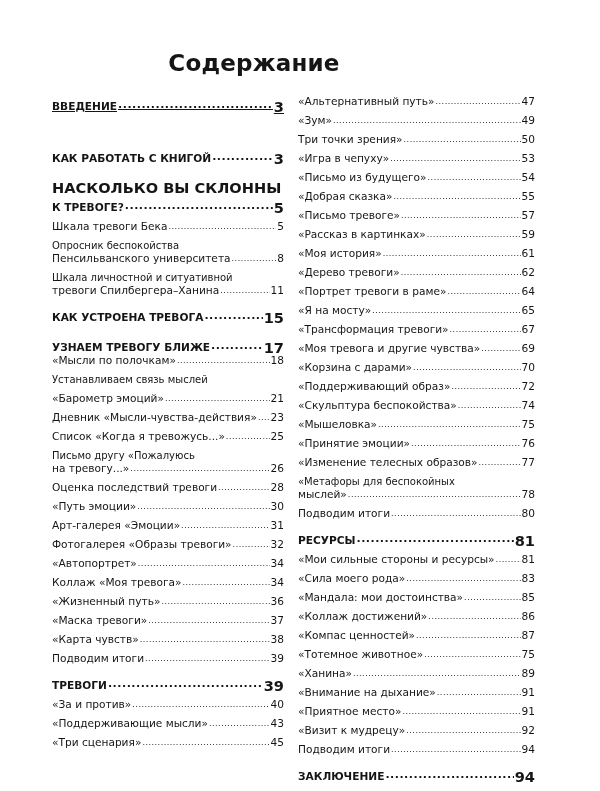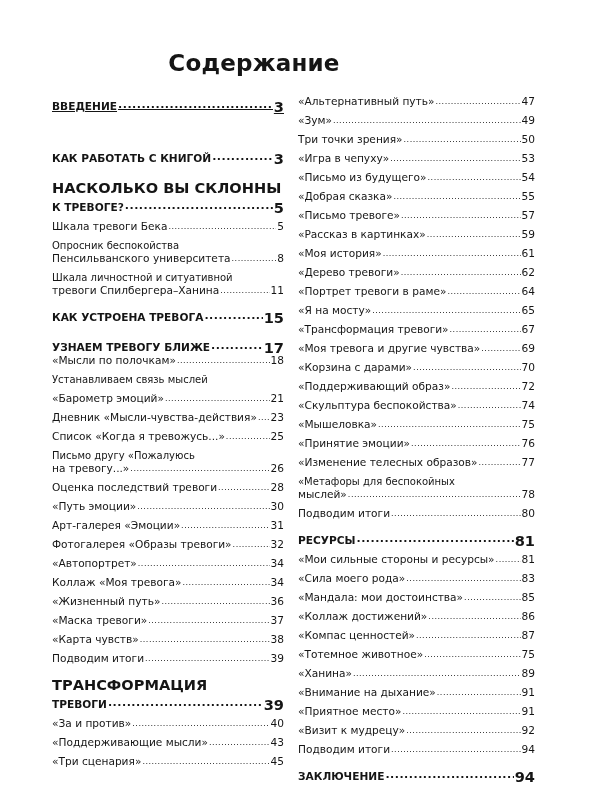--- a/index.html
+++ b/index.html
@@ -201,21 +201,20 @@
       </div>
     </div>
     <div class="sub">
       <div class="entry">
         <span class="label">Подводим итоги</span>
         <span class="dots"></span>
         <span class="page">39</span>
       </div>
     </div>
     <div class="head multi" style="margin-top: 10px; margin-bottom: 6px;">
-      <div class="l1">ТРАНСФОРМАЦИЯ</div>
       <div class="entry">
         <span class="label">ТРЕВОГИ</span>
         <span class="dots"></span>
         <span class="page">39</span>
       </div>
     </div>
     <div class="sub">
       <div class="entry">
         <span class="label">«За и против»</span>
         <span class="dots"></span>

